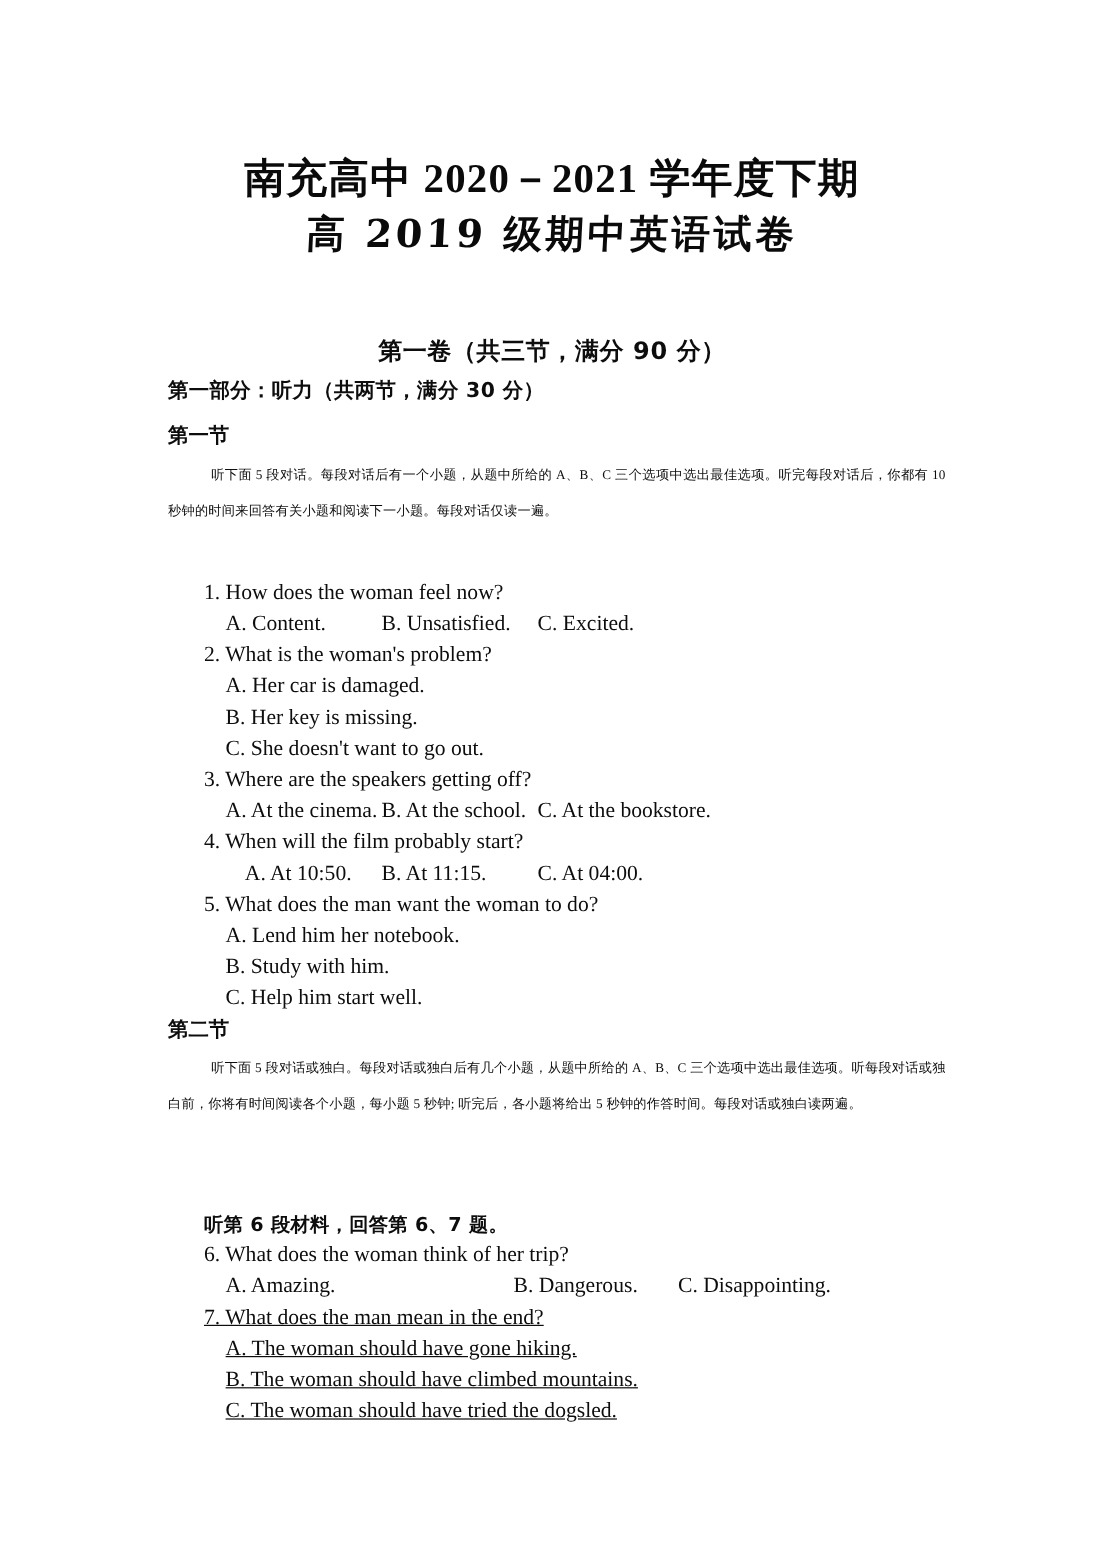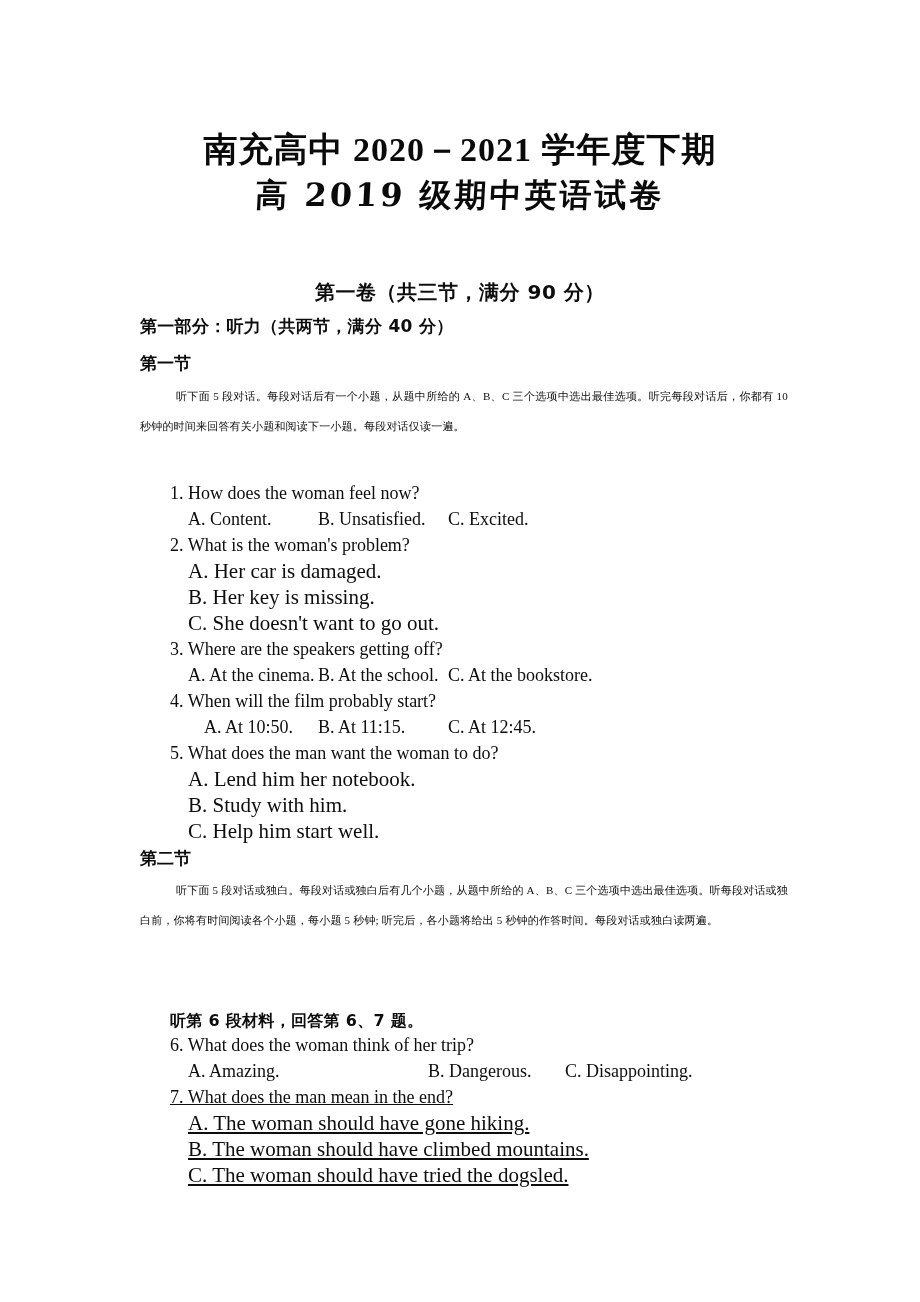--- a/index.html
+++ b/index.html
@@ -129,21 +129,21 @@
     font-family: "Liberation Serif", "DejaVu Serif", serif;
     font-size: 18px;
   }
   .q-opt-col {
     position: absolute;
     top: 0;
     white-space: nowrap;
   }
   .q-opt-stack {
     font-family: "Liberation Serif", "DejaVu Serif", serif;
-    font-size: 21px;
+    font-size: 18px;
     line-height: 26px;
     padding-left: 48px;
     white-space: nowrap;
   }
 
   #q1 { top: 480px; }
   #q2 { top: 532px; }
   #q3 { top: 636px; }
   #q4 { top: 688px; }
   #q5 { top: 740px; }
@@ -155,21 +155,21 @@
 
 <div class="page">
 
   <div class="title-block">
     <div class="title-line1">南充高中 2020－2021 学年度下期</div>
     <div class="title-line2">高 2019 级期中英语试卷</div>
   </div>
 
   <div class="vol-heading">第一卷（共三节，满分 90 分）</div>
 
-  <div class="part-heading">第一部分：听力（共两节，满分 40 分）</div>
+  <div class="part-heading">第一部分：听力（共两节，满分 30 分）</div>
 
   <div class="section-heading" id="section-1-heading">第一节</div>
 
   <div class="instructions" id="instructions-1">听下面 5 段对话。每段对话后有一个小题，从题中所给的 A、B、C 三个选项中选出最佳选项。听完每段对话后，你都有 10 秒钟的时间来回答有关小题和阅读下一小题。每段对话仅读一遍。</div>
 
   <div class="q-block" id="q1">
     <div class="q-stem">1. How does the woman feel now?</div>
     <div class="q-opts-row">
       <span class="q-opt-col" style="left:48px;">A. Content.</span>
       <span class="q-opt-col" style="left:178px;">B. Unsatisfied.</span>
@@ -191,21 +191,21 @@
       <span class="q-opt-col" style="left:178px;">B. At the school.</span>
       <span class="q-opt-col" style="left:308px;">C. At the bookstore.</span>
     </div>
   </div>
 
   <div class="q-block" id="q4">
     <div class="q-stem">4. When will the film probably start?</div>
     <div class="q-opts-row">
       <span class="q-opt-col" style="left:64px;">A. At 10:50.</span>
       <span class="q-opt-col" style="left:178px;">B. At 11:15.</span>
-      <span class="q-opt-col" style="left:308px;">C. At 12:45.</span>
+      <span class="q-opt-col" style="left:308px;">C. At 04:00.</span>
     </div>
   </div>
 
   <div class="q-block" id="q5">
     <div class="q-stem">5. What does the man want the woman to do?</div>
     <div class="q-opt-stack">A. Lend him her notebook.</div>
     <div class="q-opt-stack">B. Study with him.</div>
     <div class="q-opt-stack">C. Help him start well.</div>
   </div>
 

